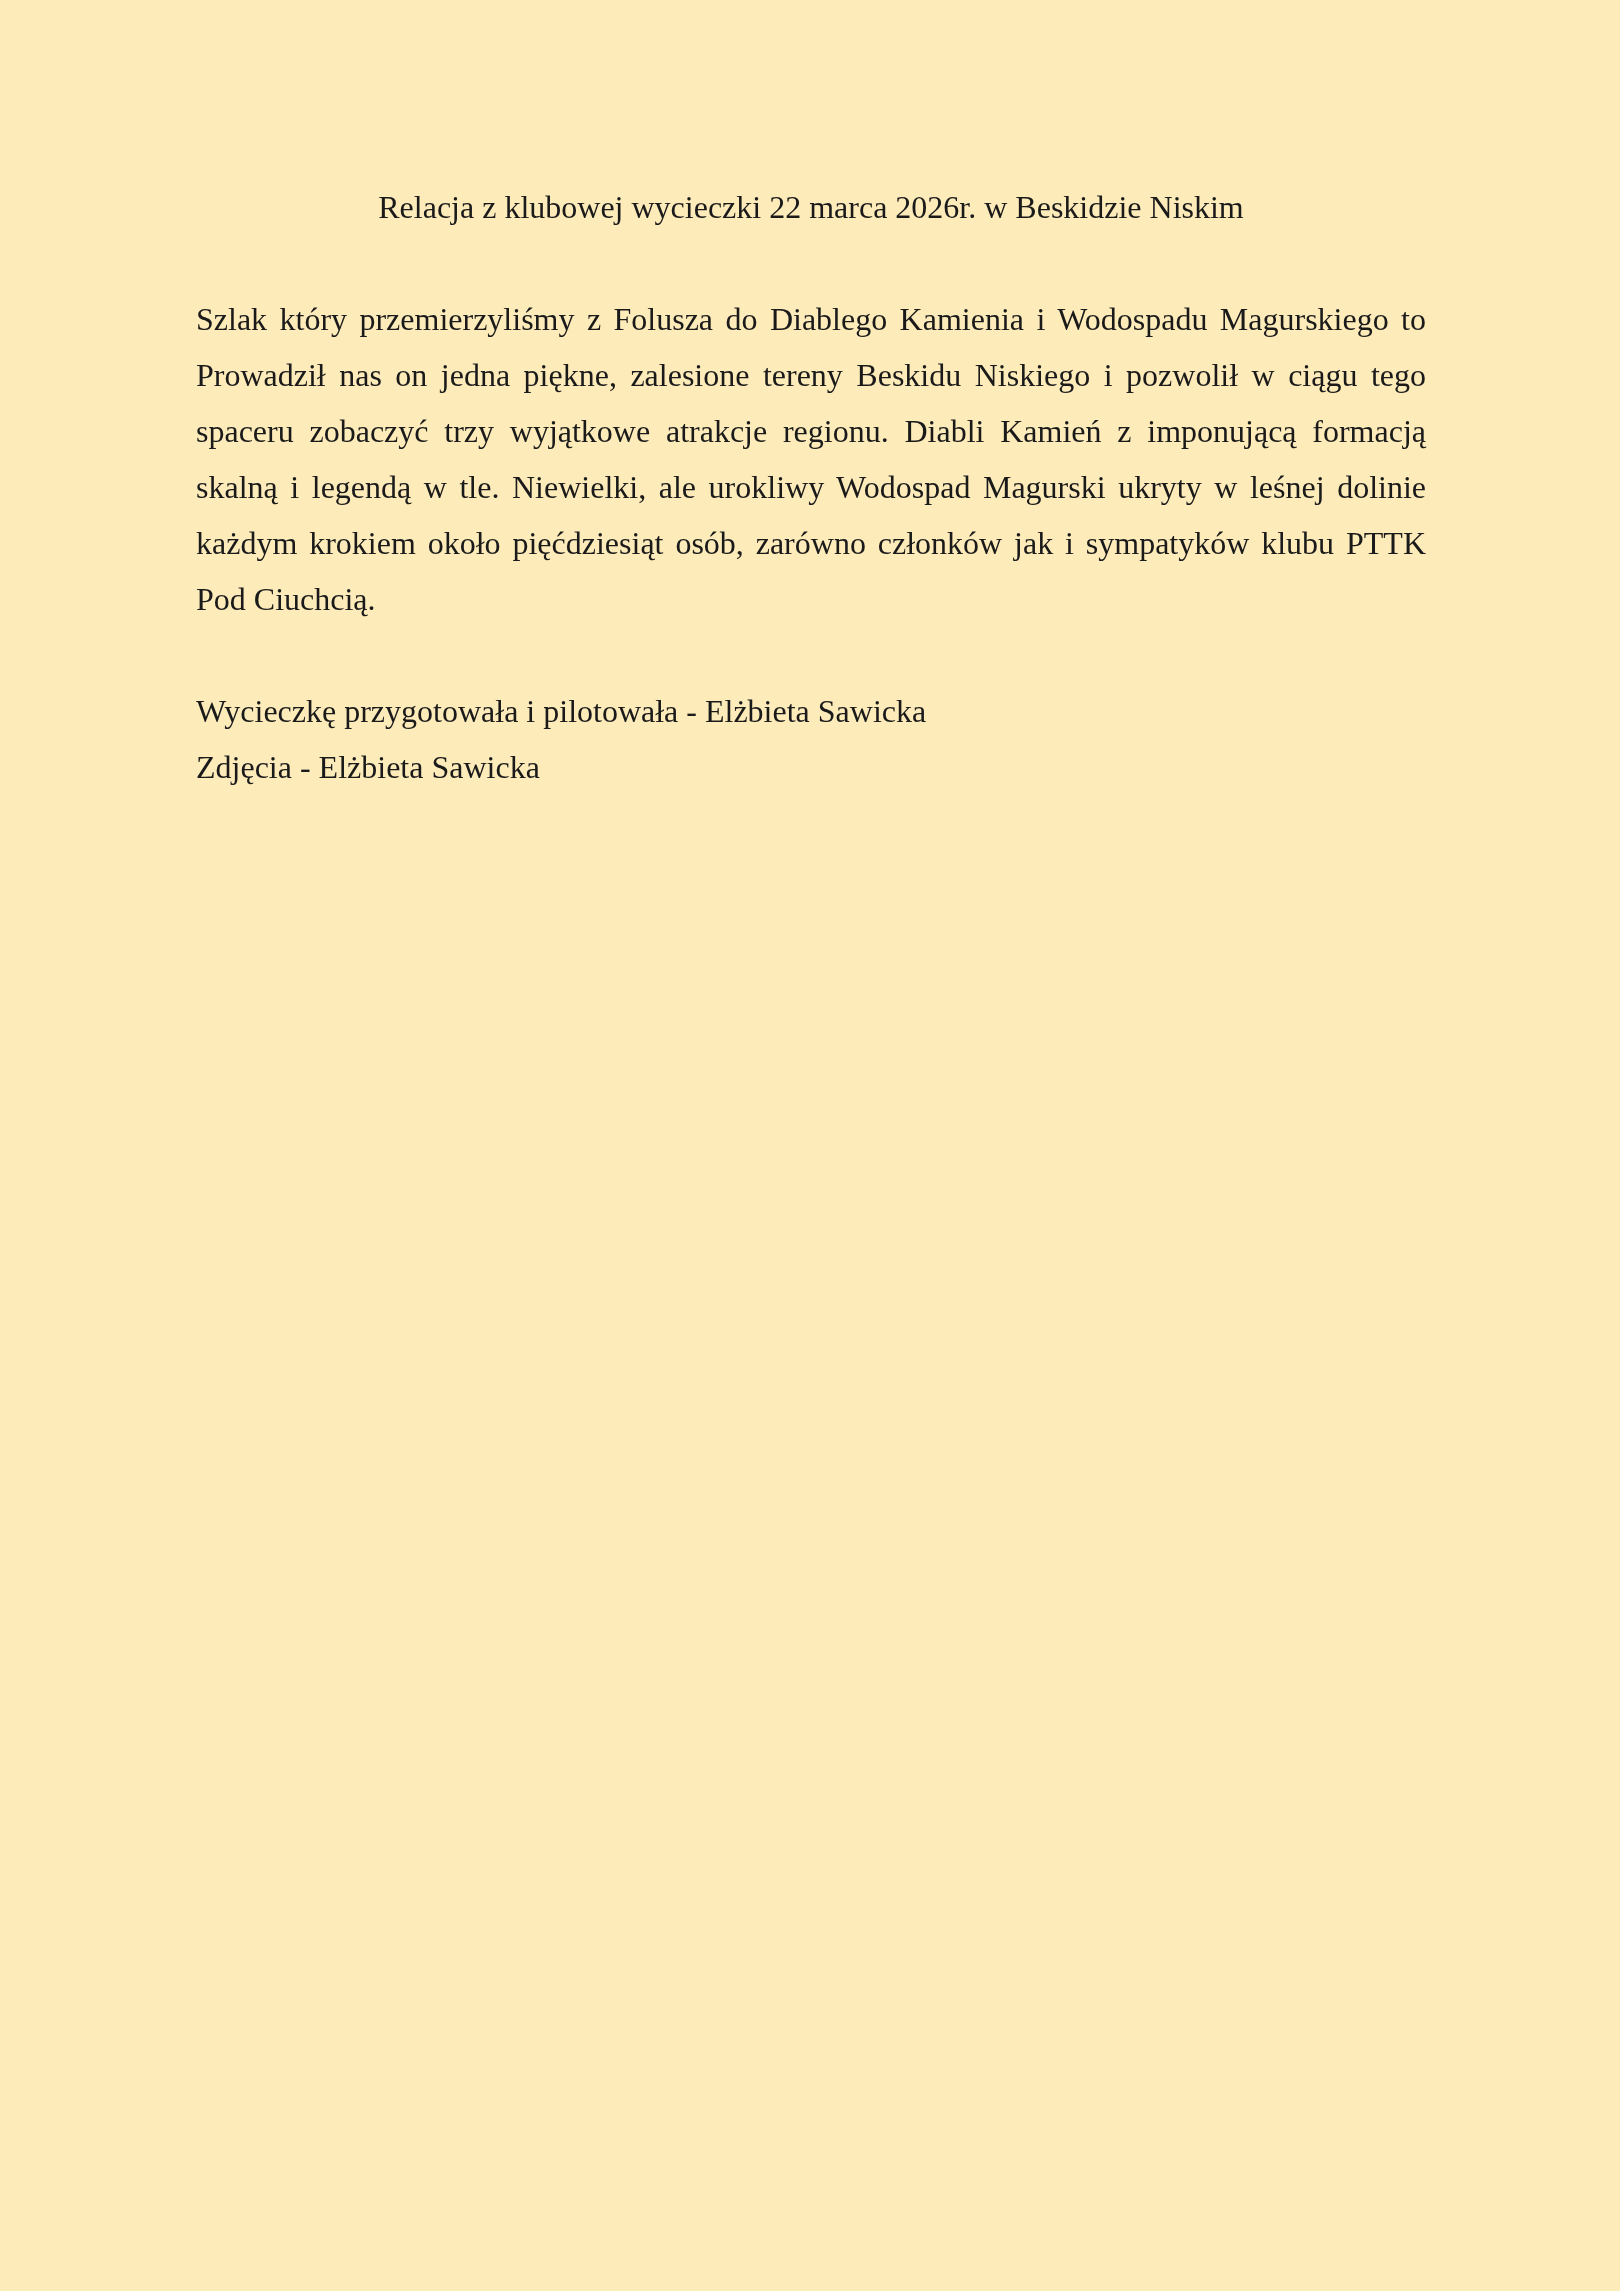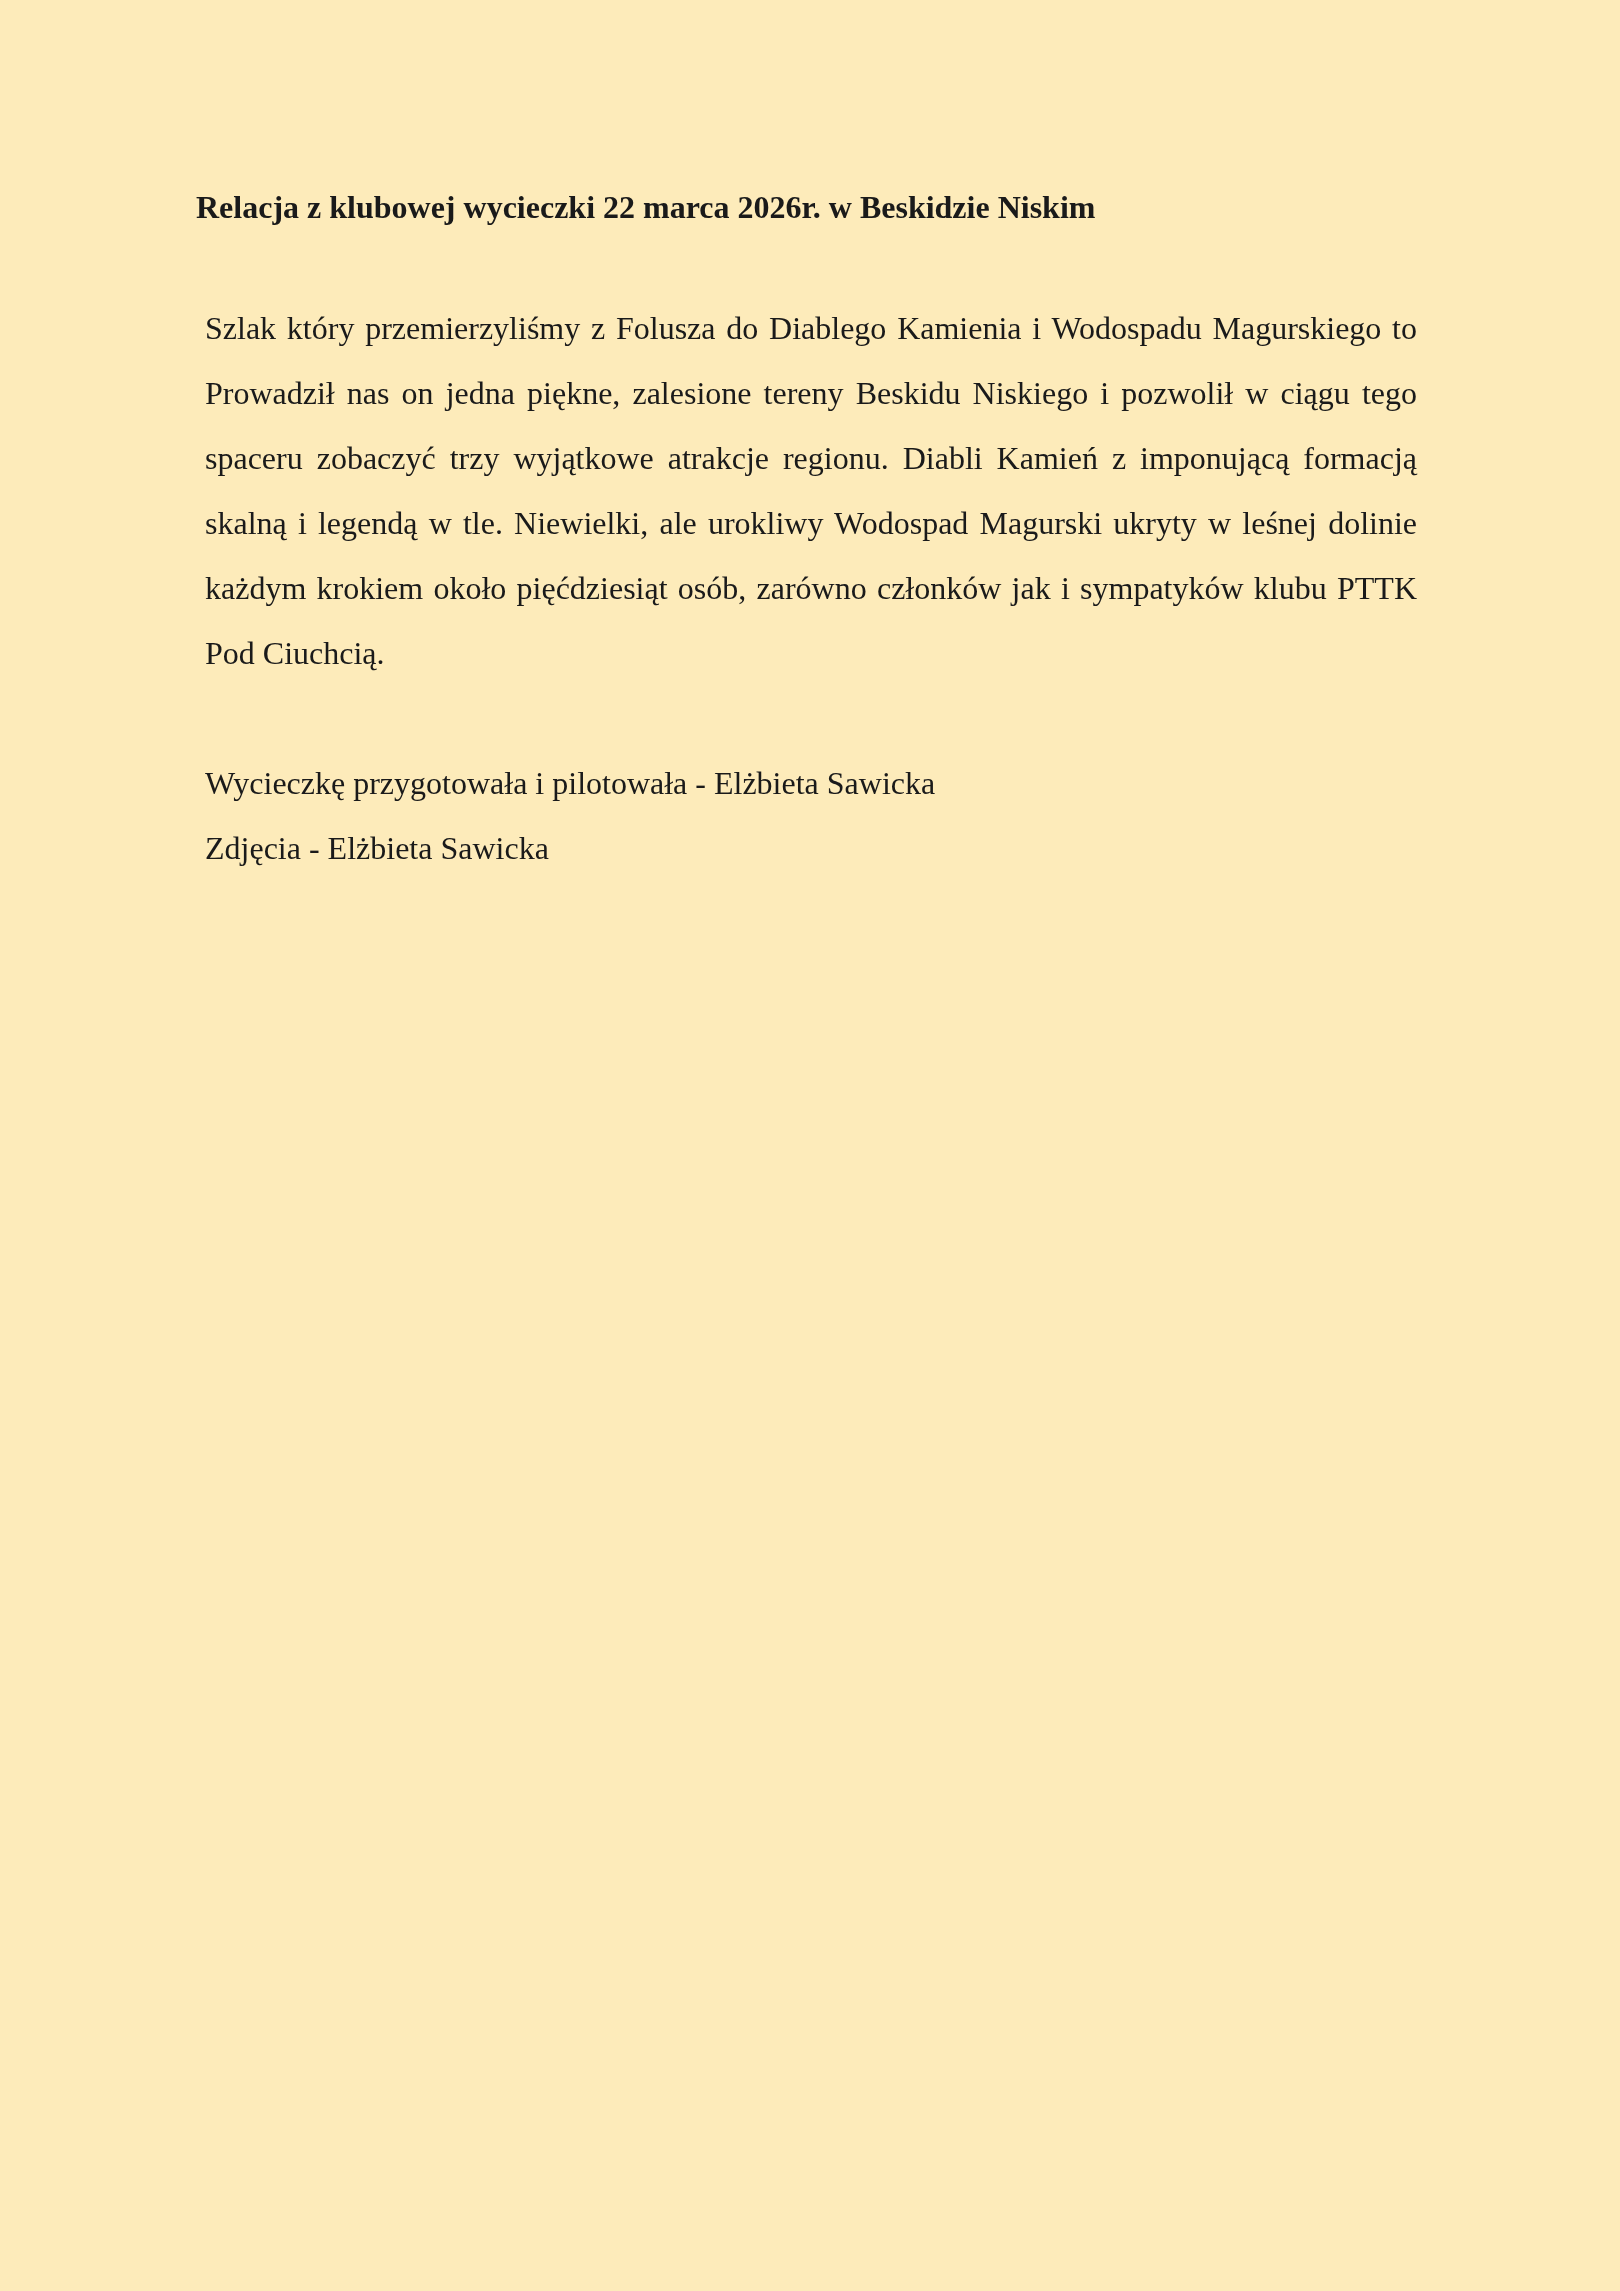--- a/index.html
+++ b/index.html
@@ -17,25 +17,25 @@
     left: 196px;
     top: 179px;
     width: 1230px;
     font-size: 32px;
     line-height: 56px;
   }
   .title {
     margin: 0;
     font-size: 32px;
     line-height: 56px;
-    font-weight: bold;
-    text-align: left;
+    font-weight: normal;
+    text-align: center;
   }
   .spacer { height: 56px; }
-  p.pline { margin: 9px; }
+  p.pline { margin: 0; }
   p.just {
     text-align: justify;
     text-align-last: justify;
   }
 </style>
 </head>
 <body>
 
 <div class="page">
   <div class="content">

